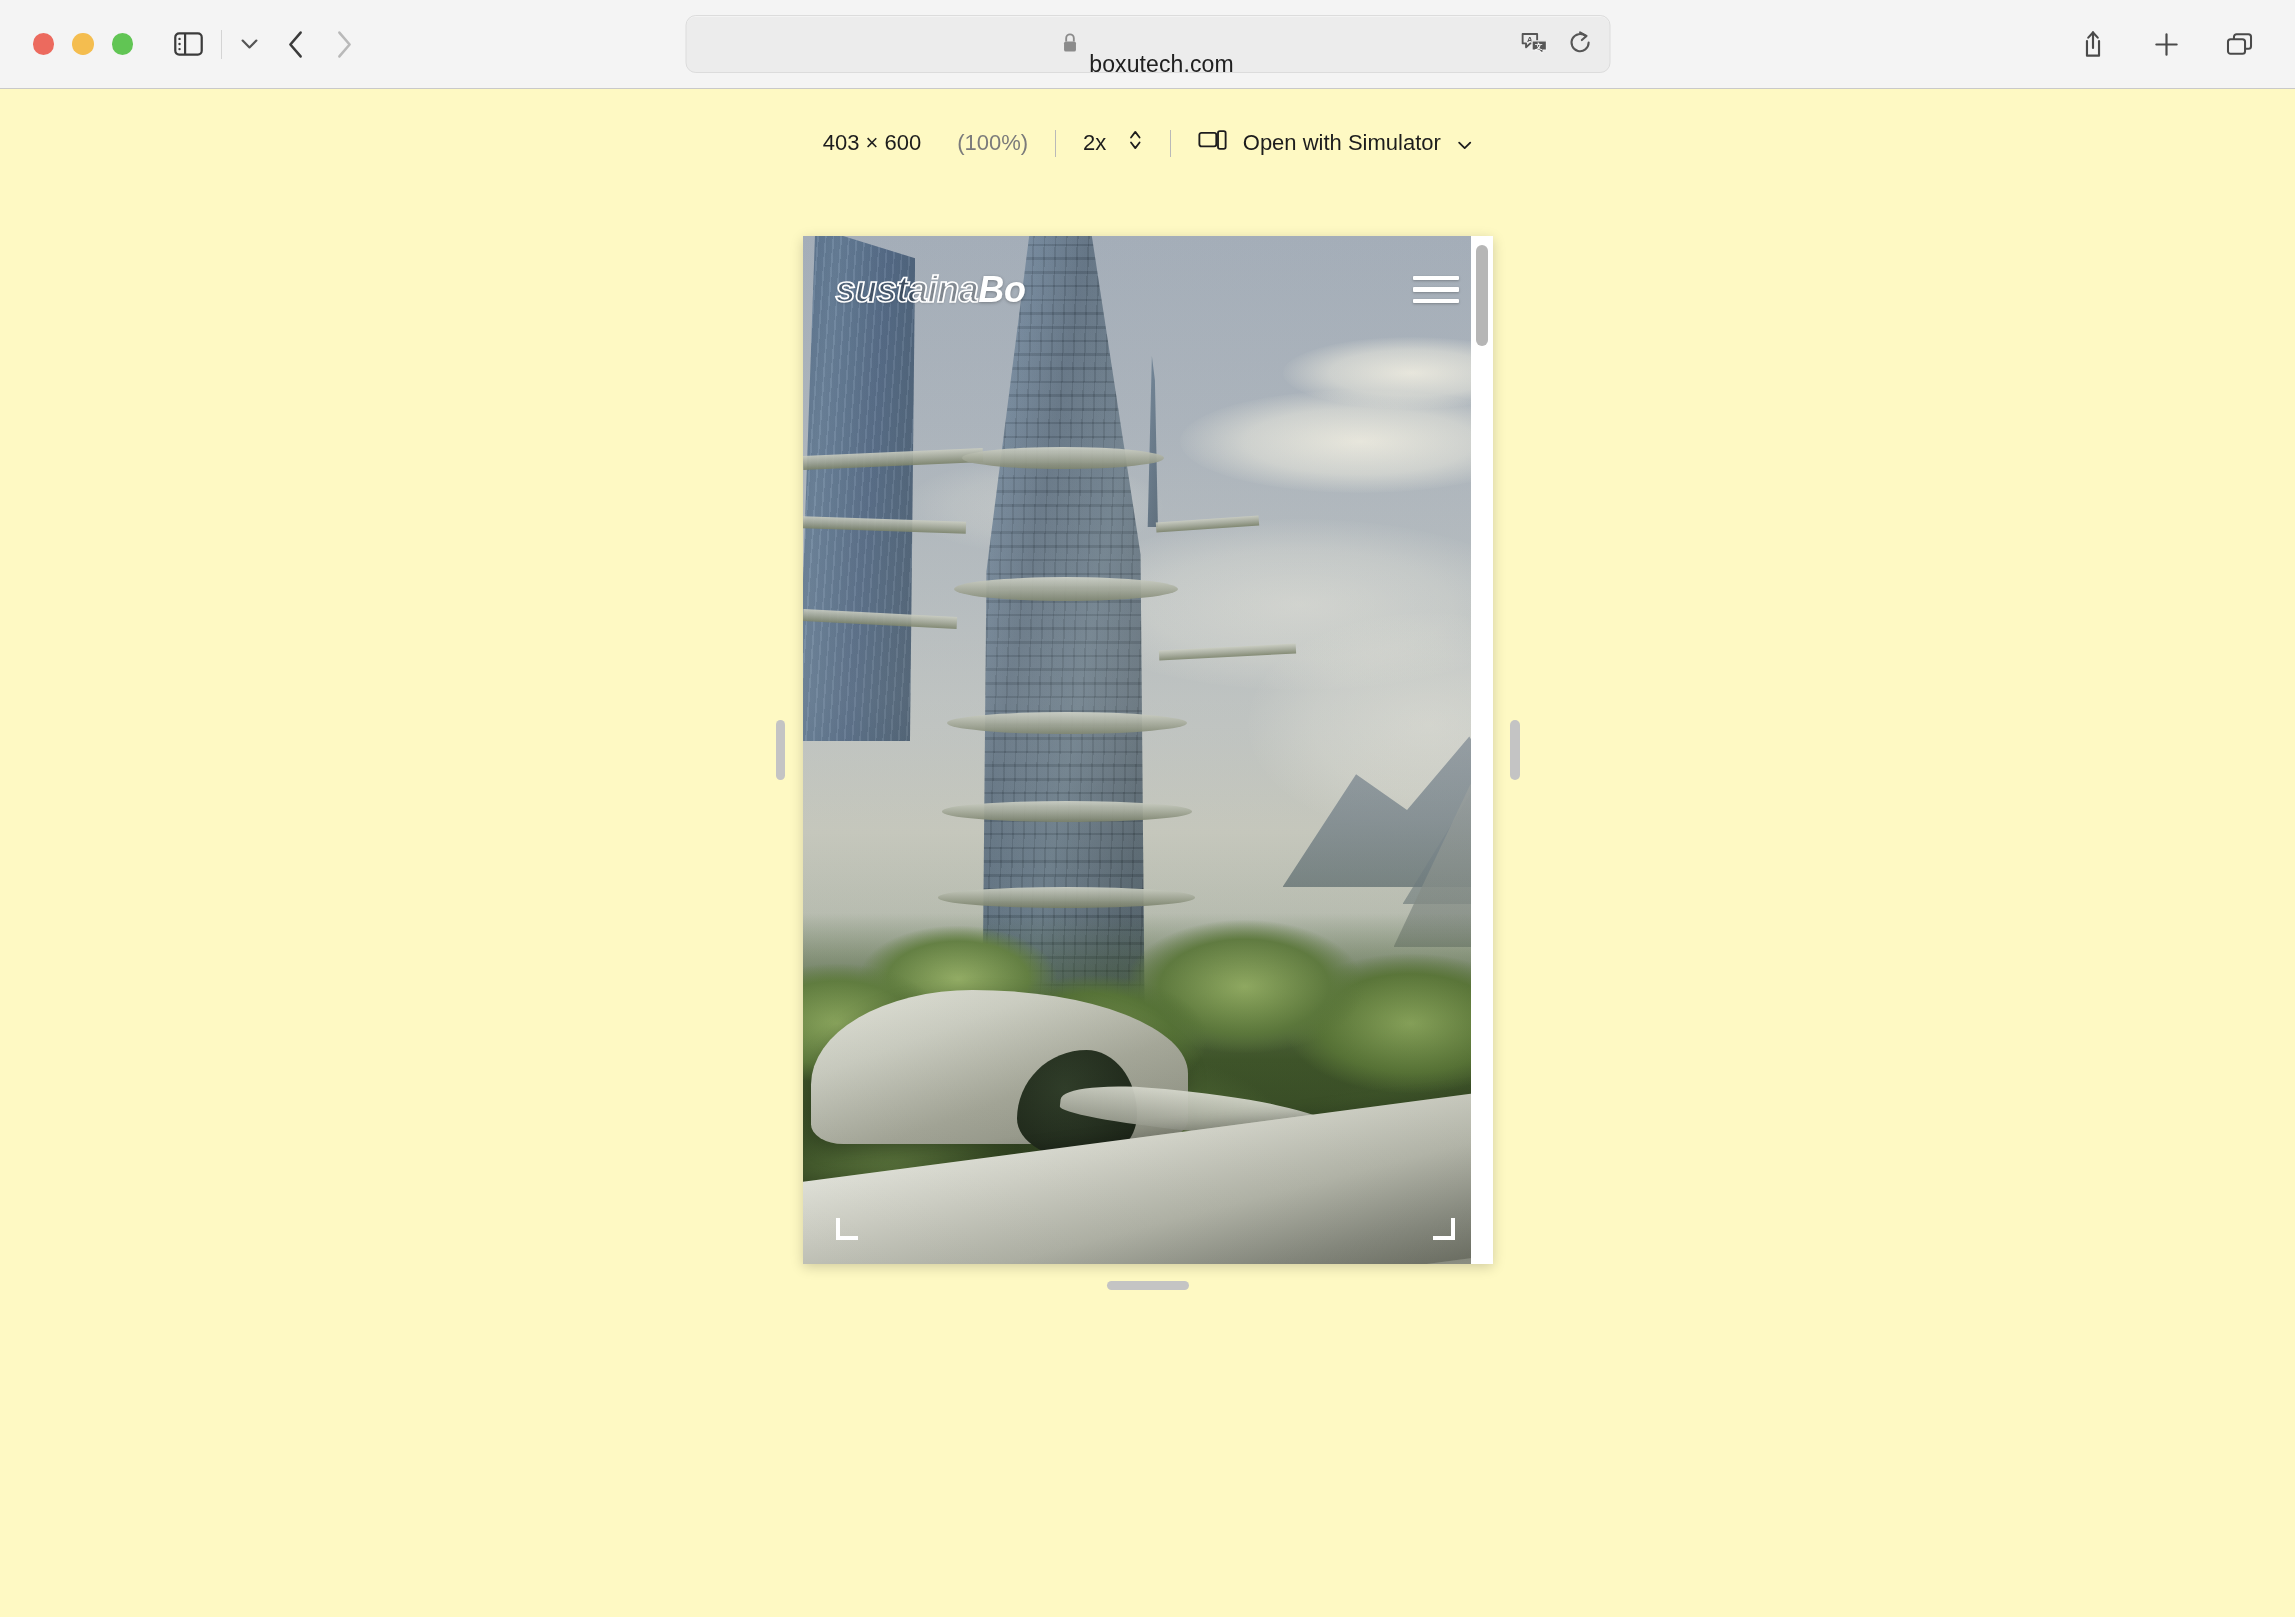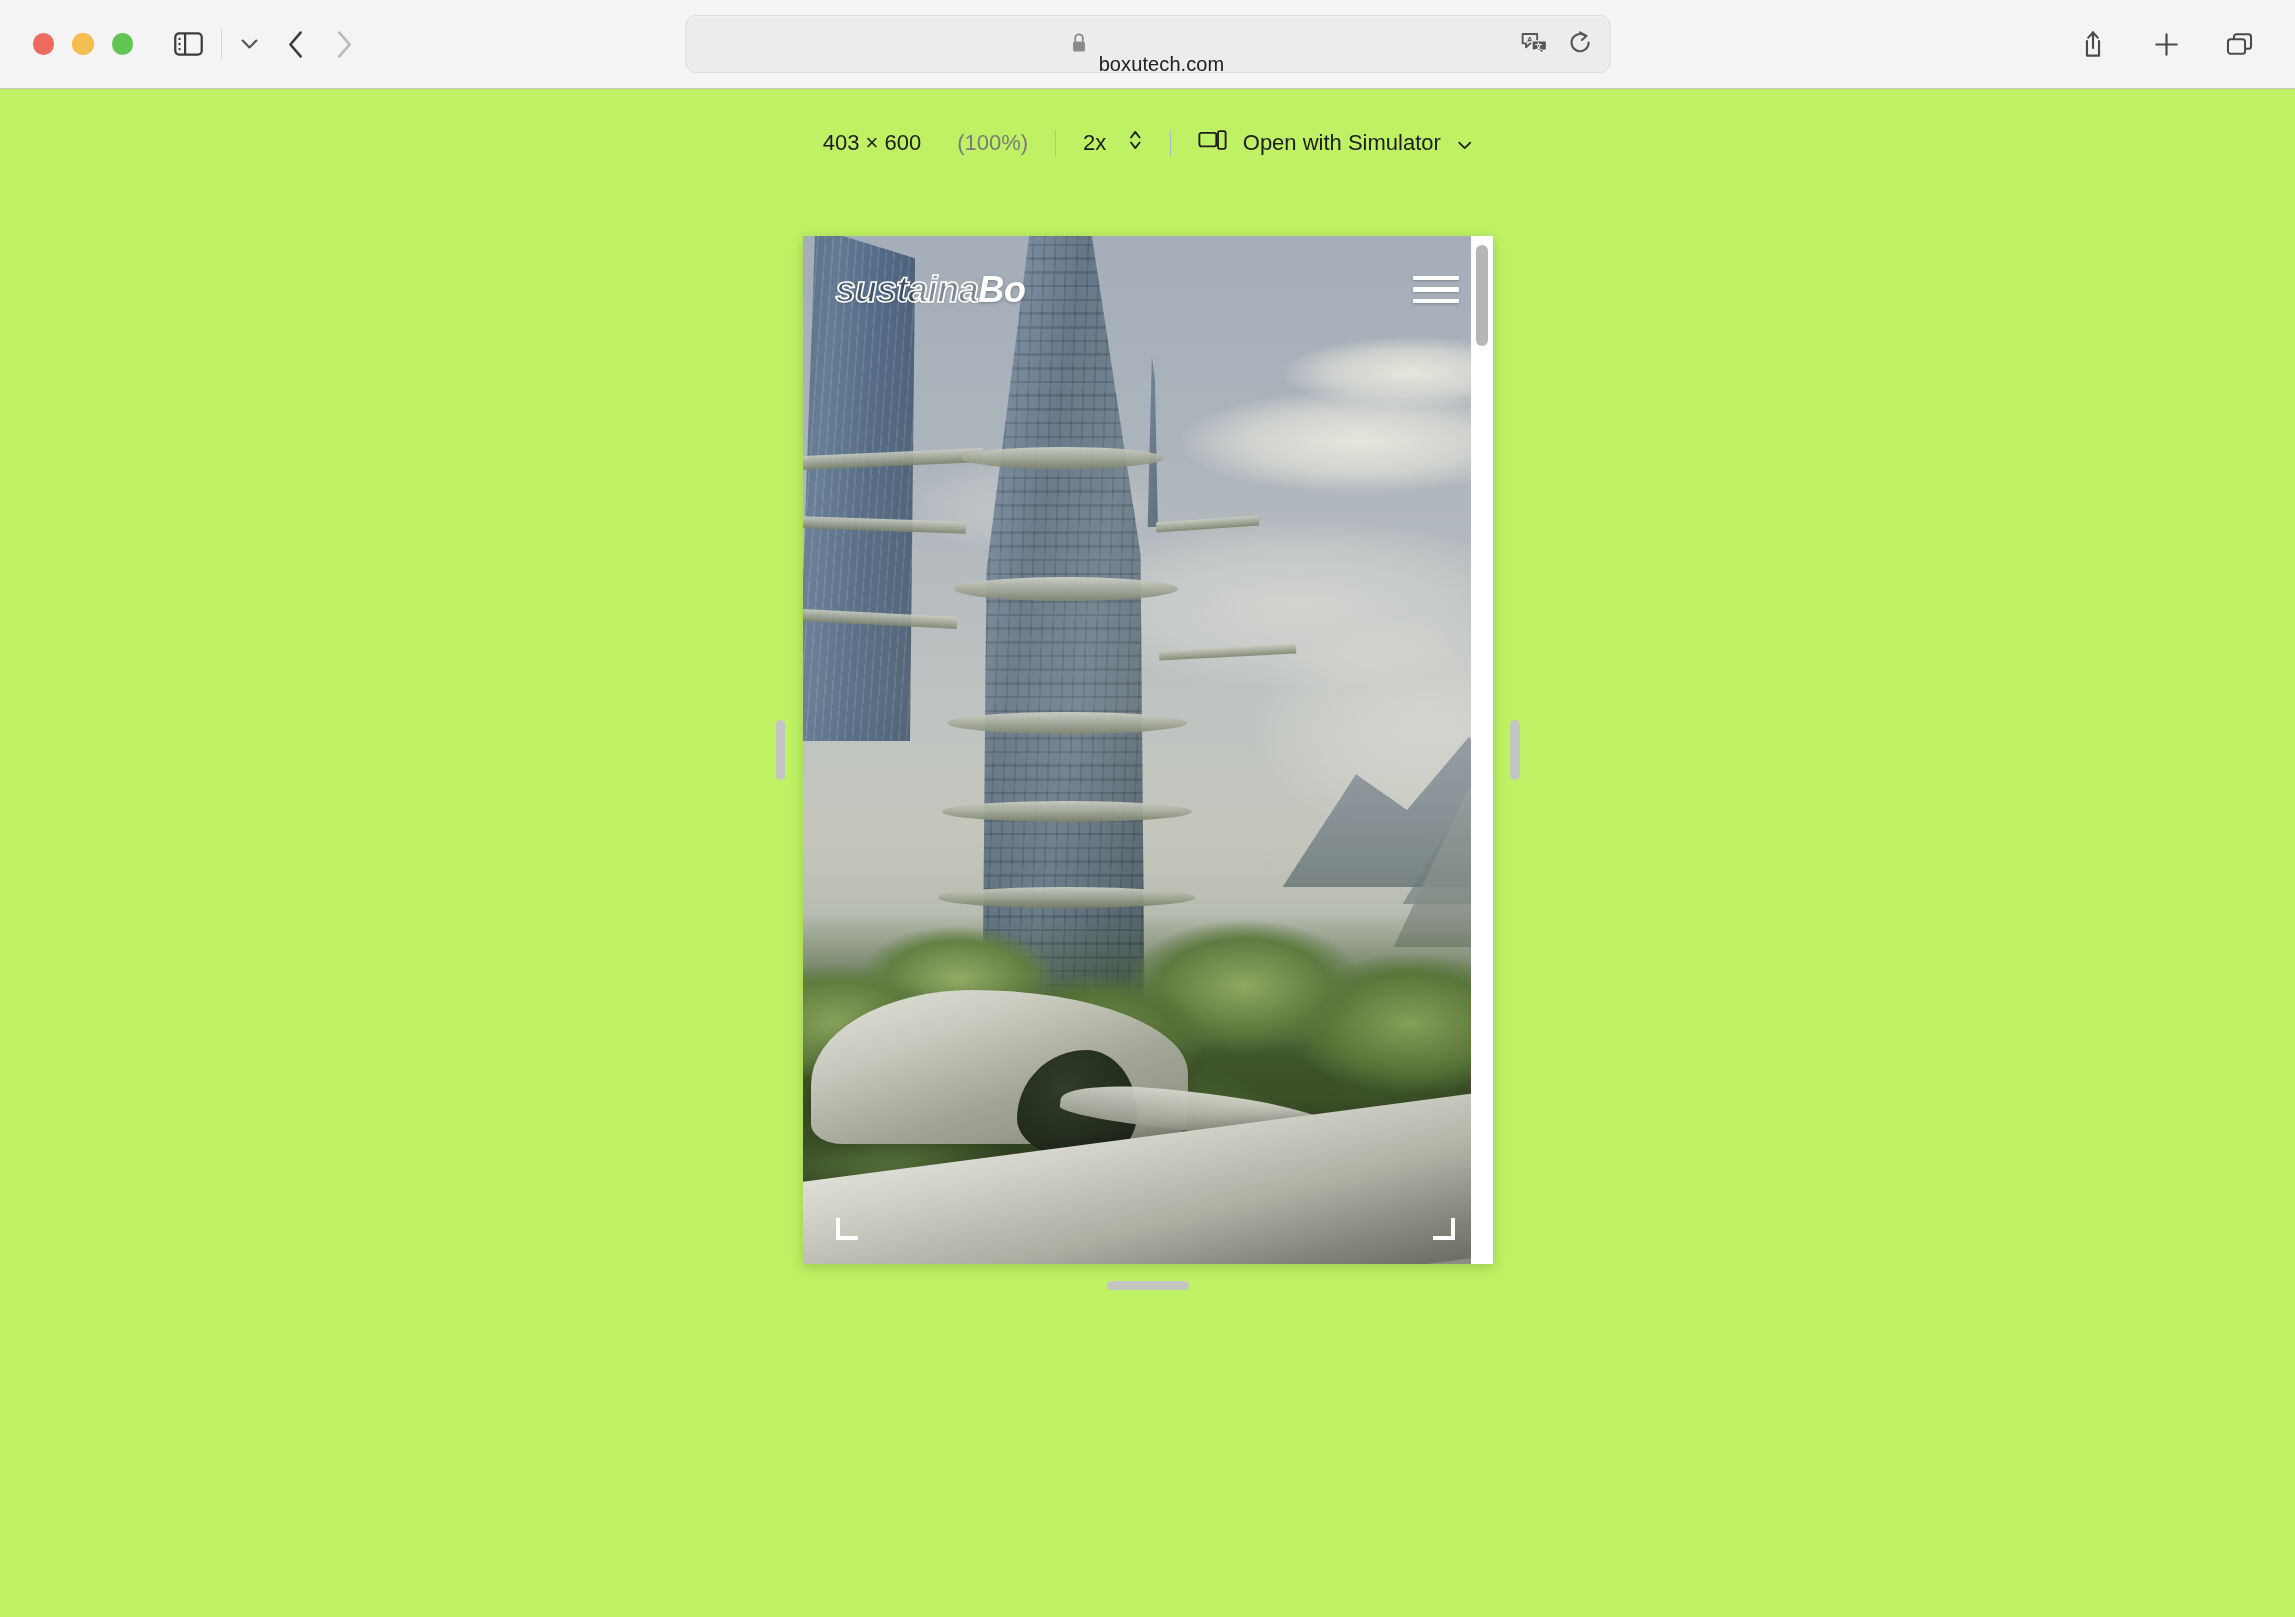--- a/index.html
+++ b/index.html
@@ -82,21 +82,21 @@
     align-items: center;
     justify-content: center;
     box-shadow: 0 0.4px 0 rgba(255,255,255,0.8) inset;
   }
   .addr-center {
     display: flex;
     align-items: center;
     gap: 11px;
   }
   .addr-url {
-    font-size: 20px;
+    font-size: 23px;
     color: #202020;
     letter-spacing: 0.1px;
     margin-top: 40px;
   }
   .addr-right {
     position: absolute;
     right: 17px;
     display: flex;
     align-items: center;
     gap: 19px;
@@ -109,21 +109,21 @@
     display: flex;
     align-items: center;
     gap: 39px;
   }
   .tb-icon { width: 34px; height: 34px; display:flex; align-items:center; justify-content:center; }
 
   
   .content {
     flex: 1 1 auto;
     position: relative;
-    background: #bef264;
+    background: #fef9c3;
     overflow: hidden;
   }
 
   
   .rdm-bar {
     position: absolute;
     top: 39px;
     left: 0; right: 0;
     display: flex;
     align-items: center;

